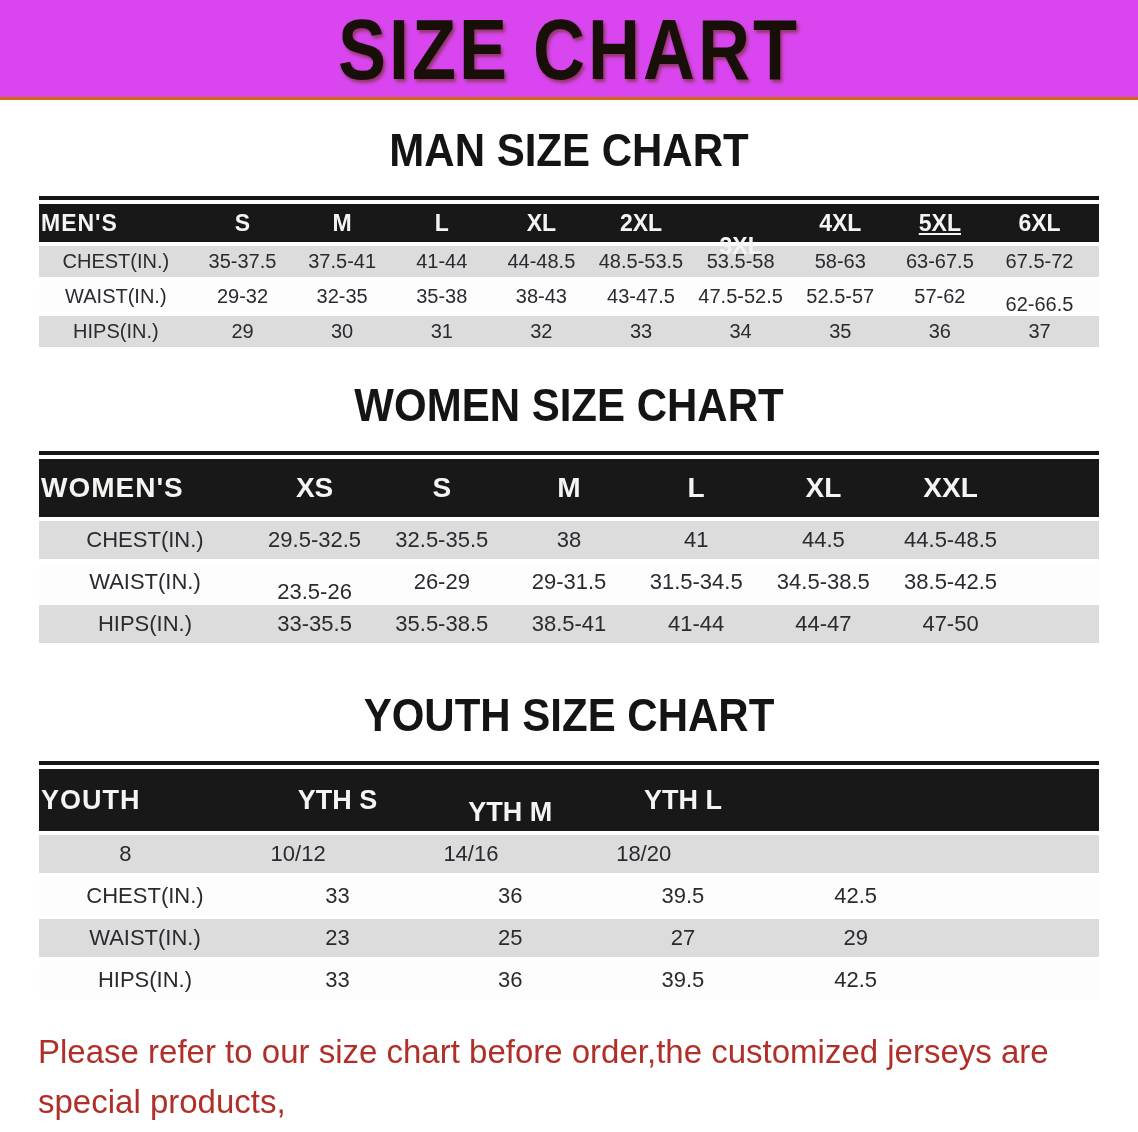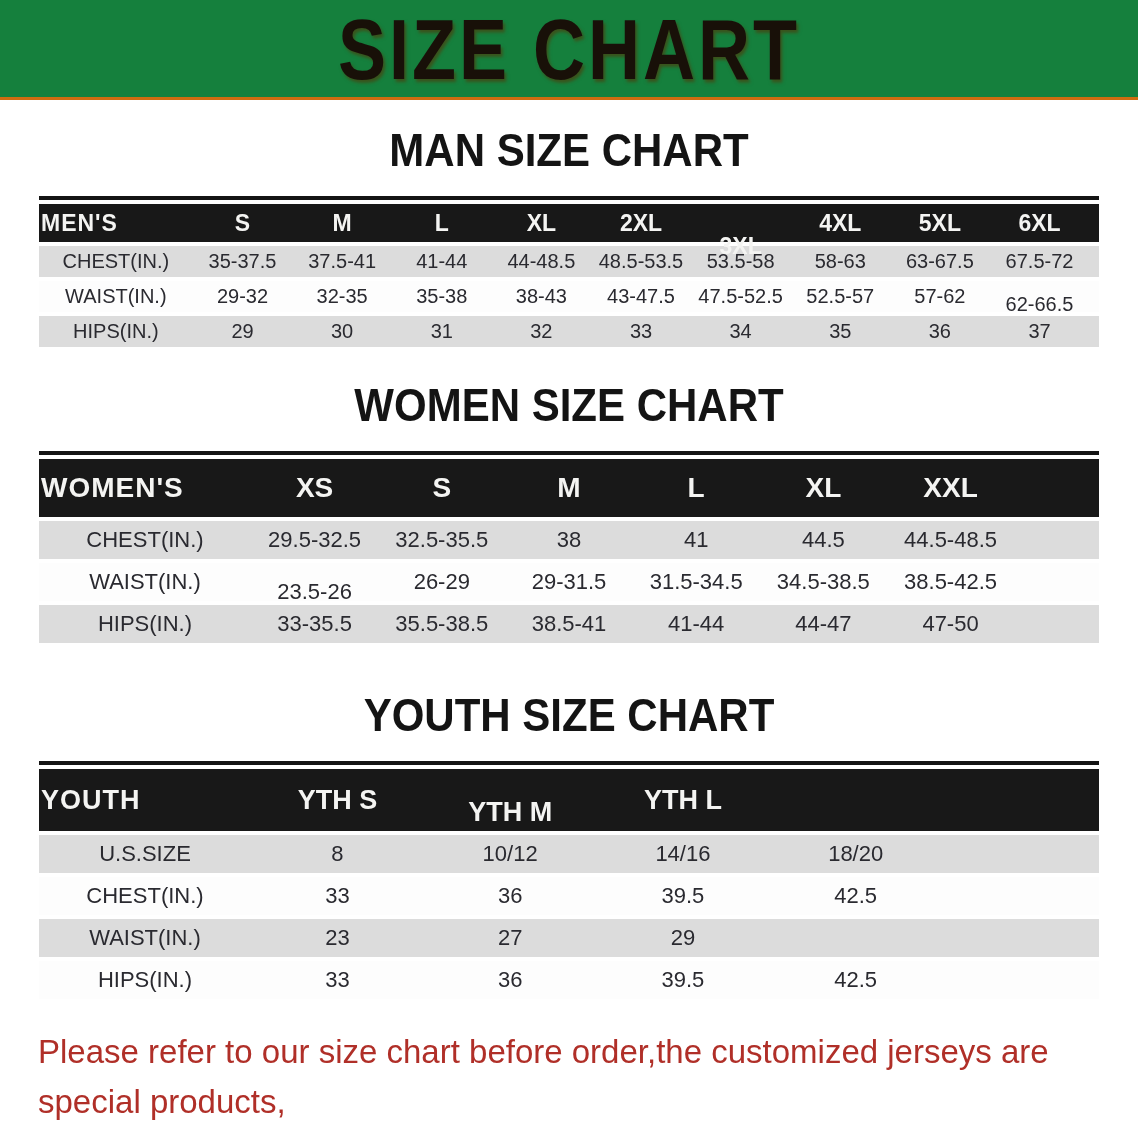--- a/index.html
+++ b/index.html
@@ -7,21 +7,21 @@
     padding: 0;
     background: #ffffff;
     width: 1138px;
     height: 1132px;
     overflow: hidden;
     font-family: "Liberation Sans", "DejaVu Sans", sans-serif;
   }
   .banner {
     width: 100%;
     height: 100px;
-    background: #15803d;
+    background: #d946ef;
     border-bottom: 3px solid #cf6c10;
     display: flex;
     align-items: center;
     justify-content: center;
     box-sizing: border-box;
   }
   .banner-title {
     font-size: 72px;
     font-weight: bold;
     color: #181008;
@@ -119,21 +119,21 @@
     <div class="topline"></div>
     <div class="trow header">
       <div class="cell corner" style="width: 14.5%;">MEN'S</div>
       <div class="cell" style="width: 9.4%;">S</div>
       <div class="cell" style="width: 9.4%;">M</div>
       <div class="cell" style="width: 9.4%;">L</div>
       <div class="cell" style="width: 9.4%;">XL</div>
       <div class="cell" style="width: 9.4%;">2XL</div>
       <div class="cell" style="width: 9.4%; margin-top: 42px;">3XL</div>
       <div class="cell" style="width: 9.4%;">4XL</div>
-      <div class="cell" style="width: 9.4%;">5XL</div>
+      <div class="cell" style="width: 9.4%; text-decoration: underline;">5XL</div>
       <div class="cell" style="width: 9.4%;">6XL</div>
       <div class="cell" style="width: 0.9%;"></div>
     </div>
     <div class="trow drow stripe-even">
       <div class="cell" style="width: 14.5%;">CHEST(IN.)</div>
       <div class="cell" style="width: 9.4%; text-align: right;">35-37.5</div>
       <div class="cell" style="width: 9.4%;">37.5-41</div>
       <div class="cell" style="width: 9.4%;">41-44</div>
       <div class="cell" style="width: 9.4%;">44-48.5</div>
       <div class="cell" style="width: 9.4%;">48.5-53.5</div>
@@ -220,38 +220,38 @@
 <div class="size-table youth">
     <div class="topline"></div>
     <div class="trow header">
       <div class="cell corner" style="width: 20%;">YOUTH</div>
       <div class="cell" style="width: 16.3%;">YTH S</div>
       <div class="cell" style="width: 16.3%; margin-top: 24px;">YTH M</div>
       <div class="cell" style="width: 16.3%;">YTH L</div>
       <div class="cell" style="width: 14.8%;"></div>
     </div>
     <div class="trow drow stripe-even">
-      <div class="cell" style="width: 20%;">U.S.SIZE</div>
       <div class="cell" style="width: 16.3%;">8</div>
       <div class="cell" style="width: 16.3%;">10/12</div>
       <div class="cell" style="width: 16.3%;">14/16</div>
       <div class="cell" style="width: 16.3%;">18/20</div>
       <div class="cell" style="width: 14.8%;"></div>
     </div>
     <div class="trow drow stripe-odd">
       <div class="cell" style="width: 20%;">CHEST(IN.)</div>
       <div class="cell" style="width: 16.3%;">33</div>
       <div class="cell" style="width: 16.3%;">36</div>
       <div class="cell" style="width: 16.3%;">39.5</div>
       <div class="cell" style="width: 16.3%;">42.5</div>
       <div class="cell" style="width: 14.8%;"></div>
     </div>
     <div class="trow drow stripe-even">
       <div class="cell" style="width: 20%;">WAIST(IN.)</div>
       <div class="cell" style="width: 16.3%;">23</div>
+      <div class="cell" style="width: 16.3%;">25</div>
       <div class="cell" style="width: 16.3%;">27</div>
       <div class="cell" style="width: 16.3%;">29</div>
       <div class="cell" style="width: 14.8%;"></div>
     </div>
     <div class="trow drow stripe-odd">
       <div class="cell" style="width: 20%;">HIPS(IN.)</div>
       <div class="cell" style="width: 16.3%;">33</div>
       <div class="cell" style="width: 16.3%;">36</div>
       <div class="cell" style="width: 16.3%;">39.5</div>
       <div class="cell" style="width: 16.3%;">42.5</div>

